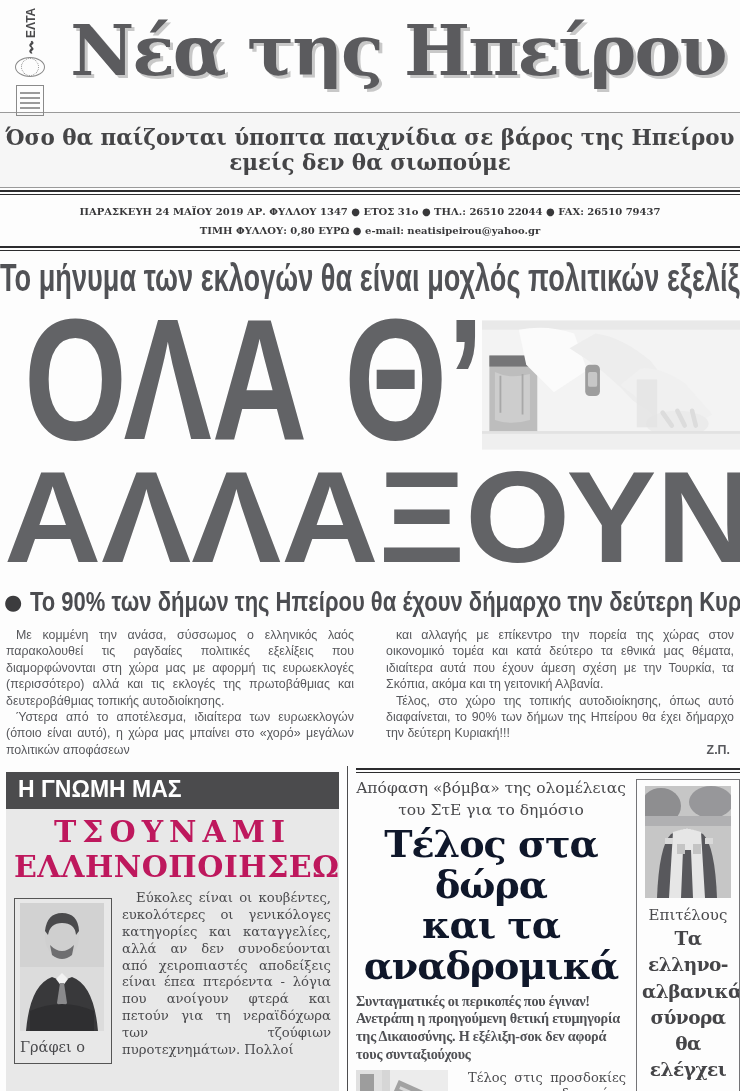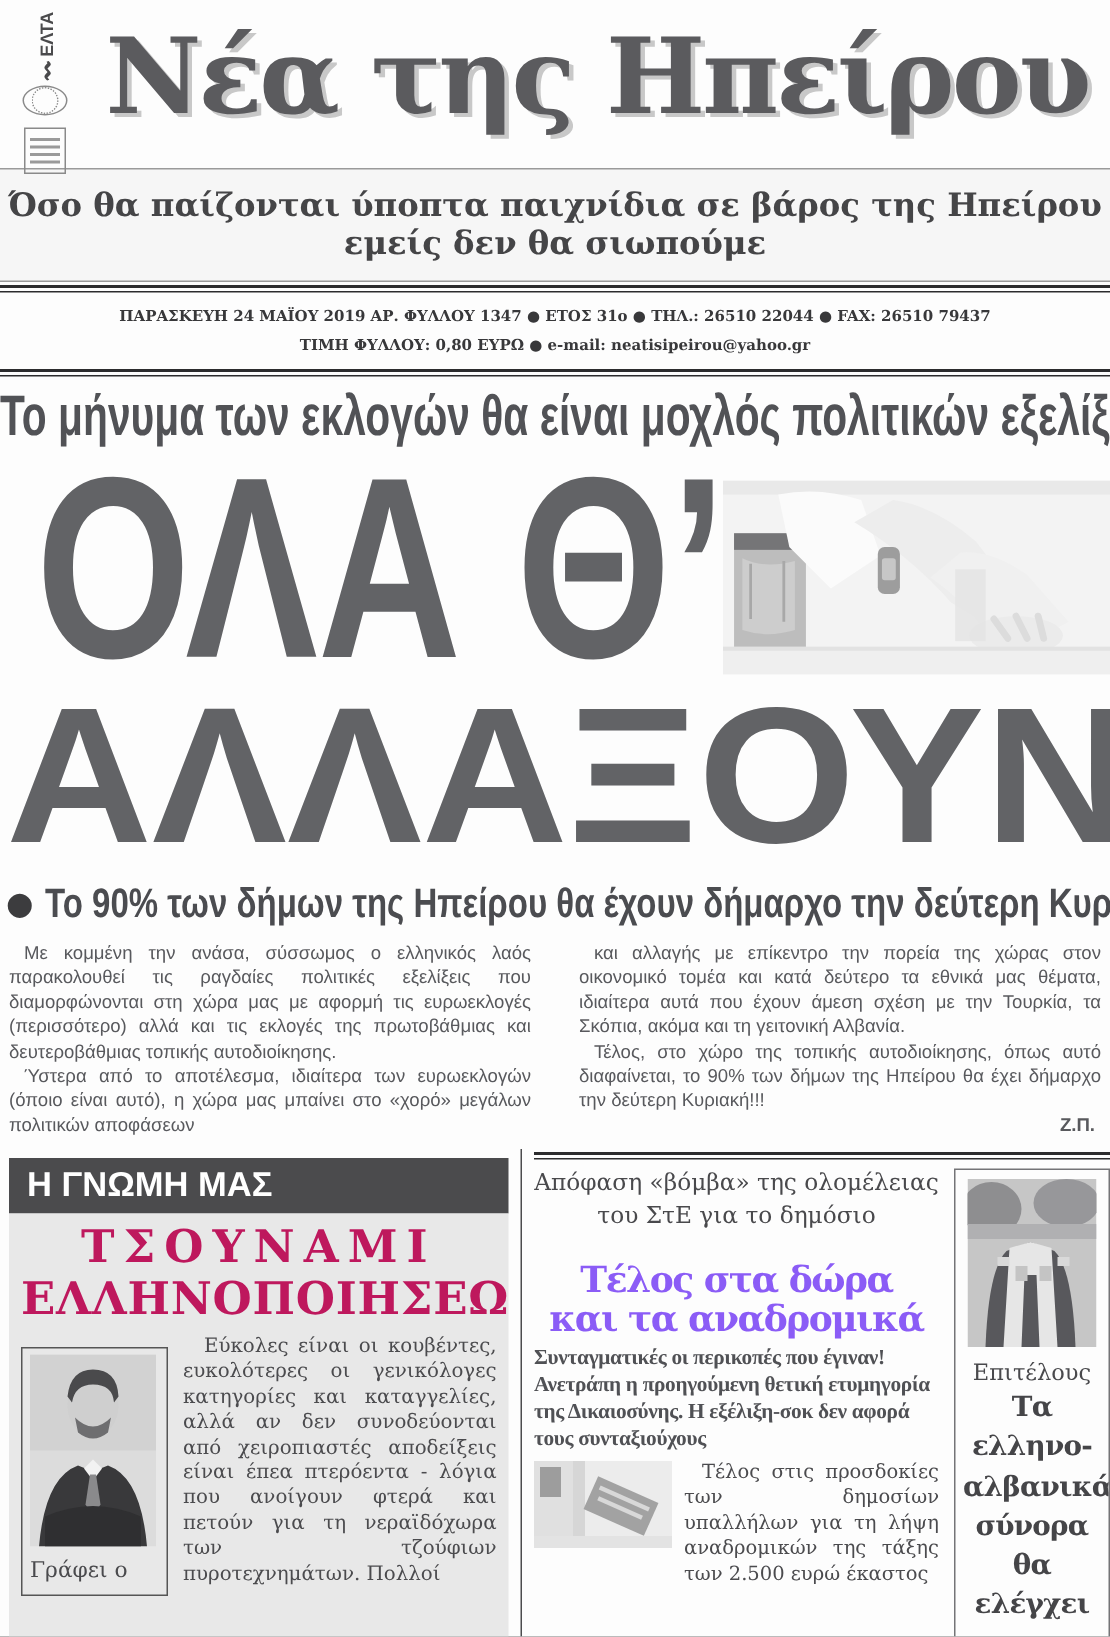--- a/index.html
+++ b/index.html
@@ -64,22 +64,22 @@
   .author-box { float:left; width:98px; border:1.5px solid #555; padding:4px 5px; margin:8px 10px 2px 0; }
   .author-photo { width:84px; height:128px; display:block; }
   .byline { font-size:14.5px; color:#4a4a4d; line-height:1.5; margin-top:6px; }
   .op-text { font-size:13.2px; line-height:1.28; color:#4b4b4e; text-align:justify; padding-top:6px; }
   .op-text p { text-indent:14px; margin-bottom:1px; }
   
   .bot-right { flex:1; padding-left:8px; }
   .bot-cols { display:flex; gap:10px; margin-top:4px; }
   .mid-col { flex:1; }
   .mid-kicker { text-align:center; font-size:15.5px; color:#49494c; line-height:1.45; }
-  .mid-head { text-align:center; font-weight:bold; font-size:24px; letter-spacing:-1px; line-height:1.07;
-              color:#8b5cf6; margin:18px 0 6px; }
+  .mid-head { text-align:center; font-weight:bold; font-size:38px; letter-spacing:-1px; line-height:1.07;
+              color:#0f172a; margin:2px 0 6px; }
   .mid-sub { font-family:Liberation Serif, serif; font-weight:bold; font-size:14.2px; letter-spacing:-0.2px;
              line-height:1.25; color:#505155; }
   .mid-row { display:flex; gap:8px; margin-top:6px; }
   .ste-photo { width:92px; height:58px; flex:none; }
   .mid-body { flex:1; font-size:13px; line-height:1.3; color:#4b4b4e; text-align:justify; }
   .mid-body p { text-indent:12px; }
   
   .fx-col { width:104px; flex:none; }
   .fx-box { border:1.5px solid #747477; padding:6px 5px 4px; margin-top:2px; height:404px; overflow:hidden; }
   .fx-photo { width:86px; height:112px; display:block; margin:0 auto; }

